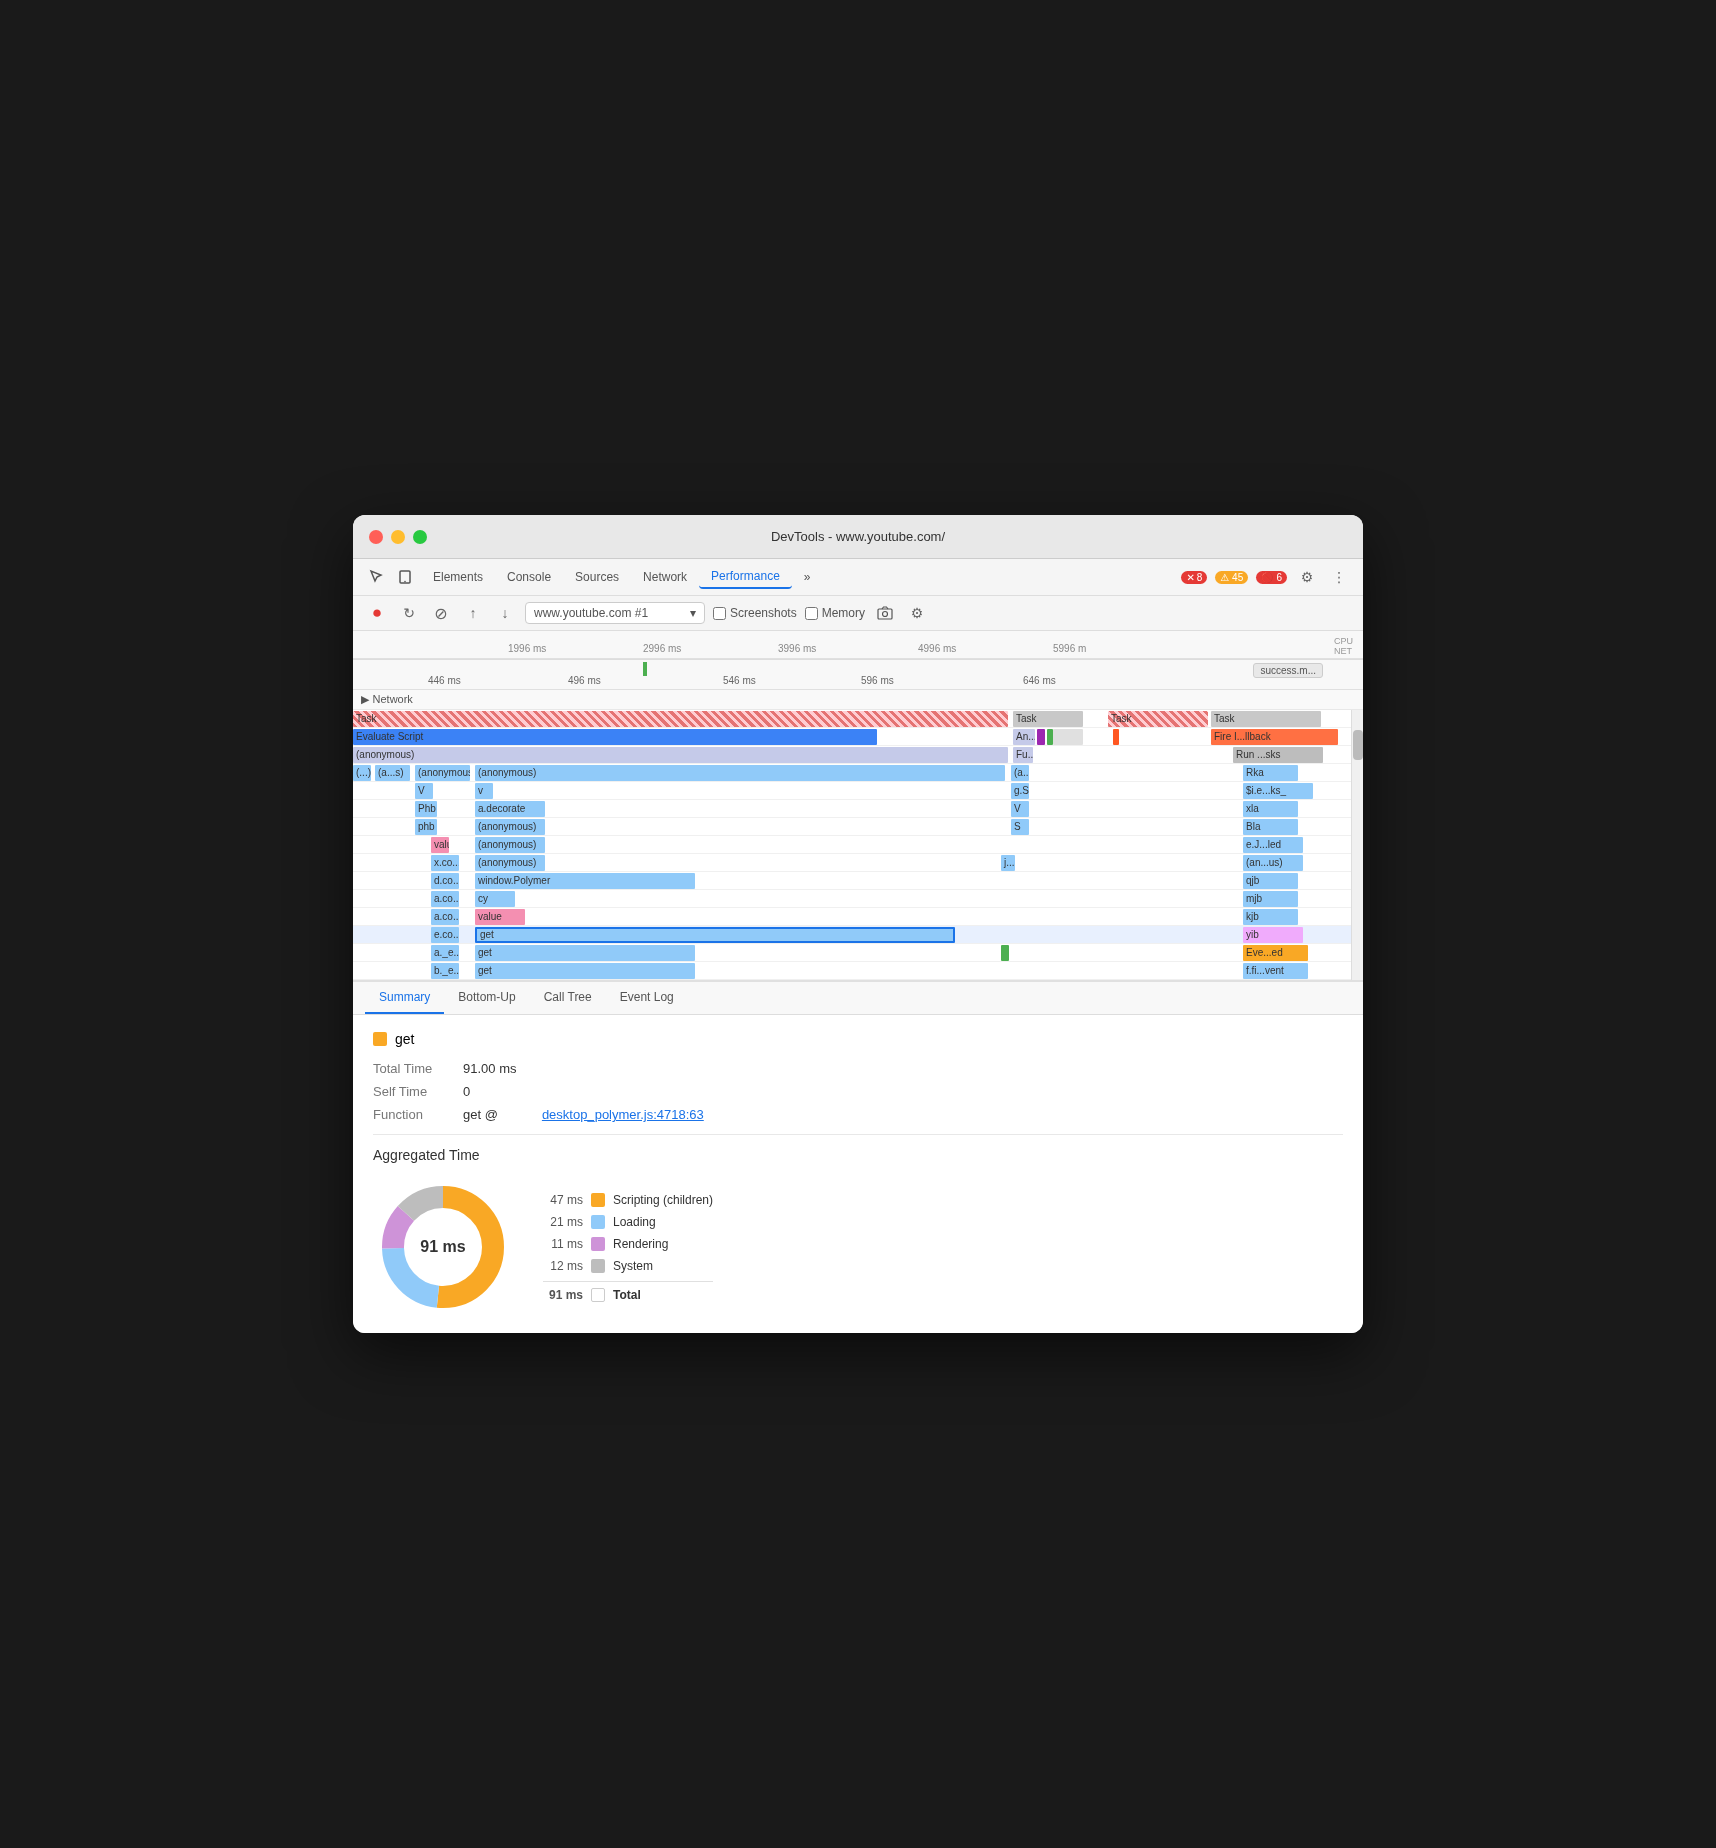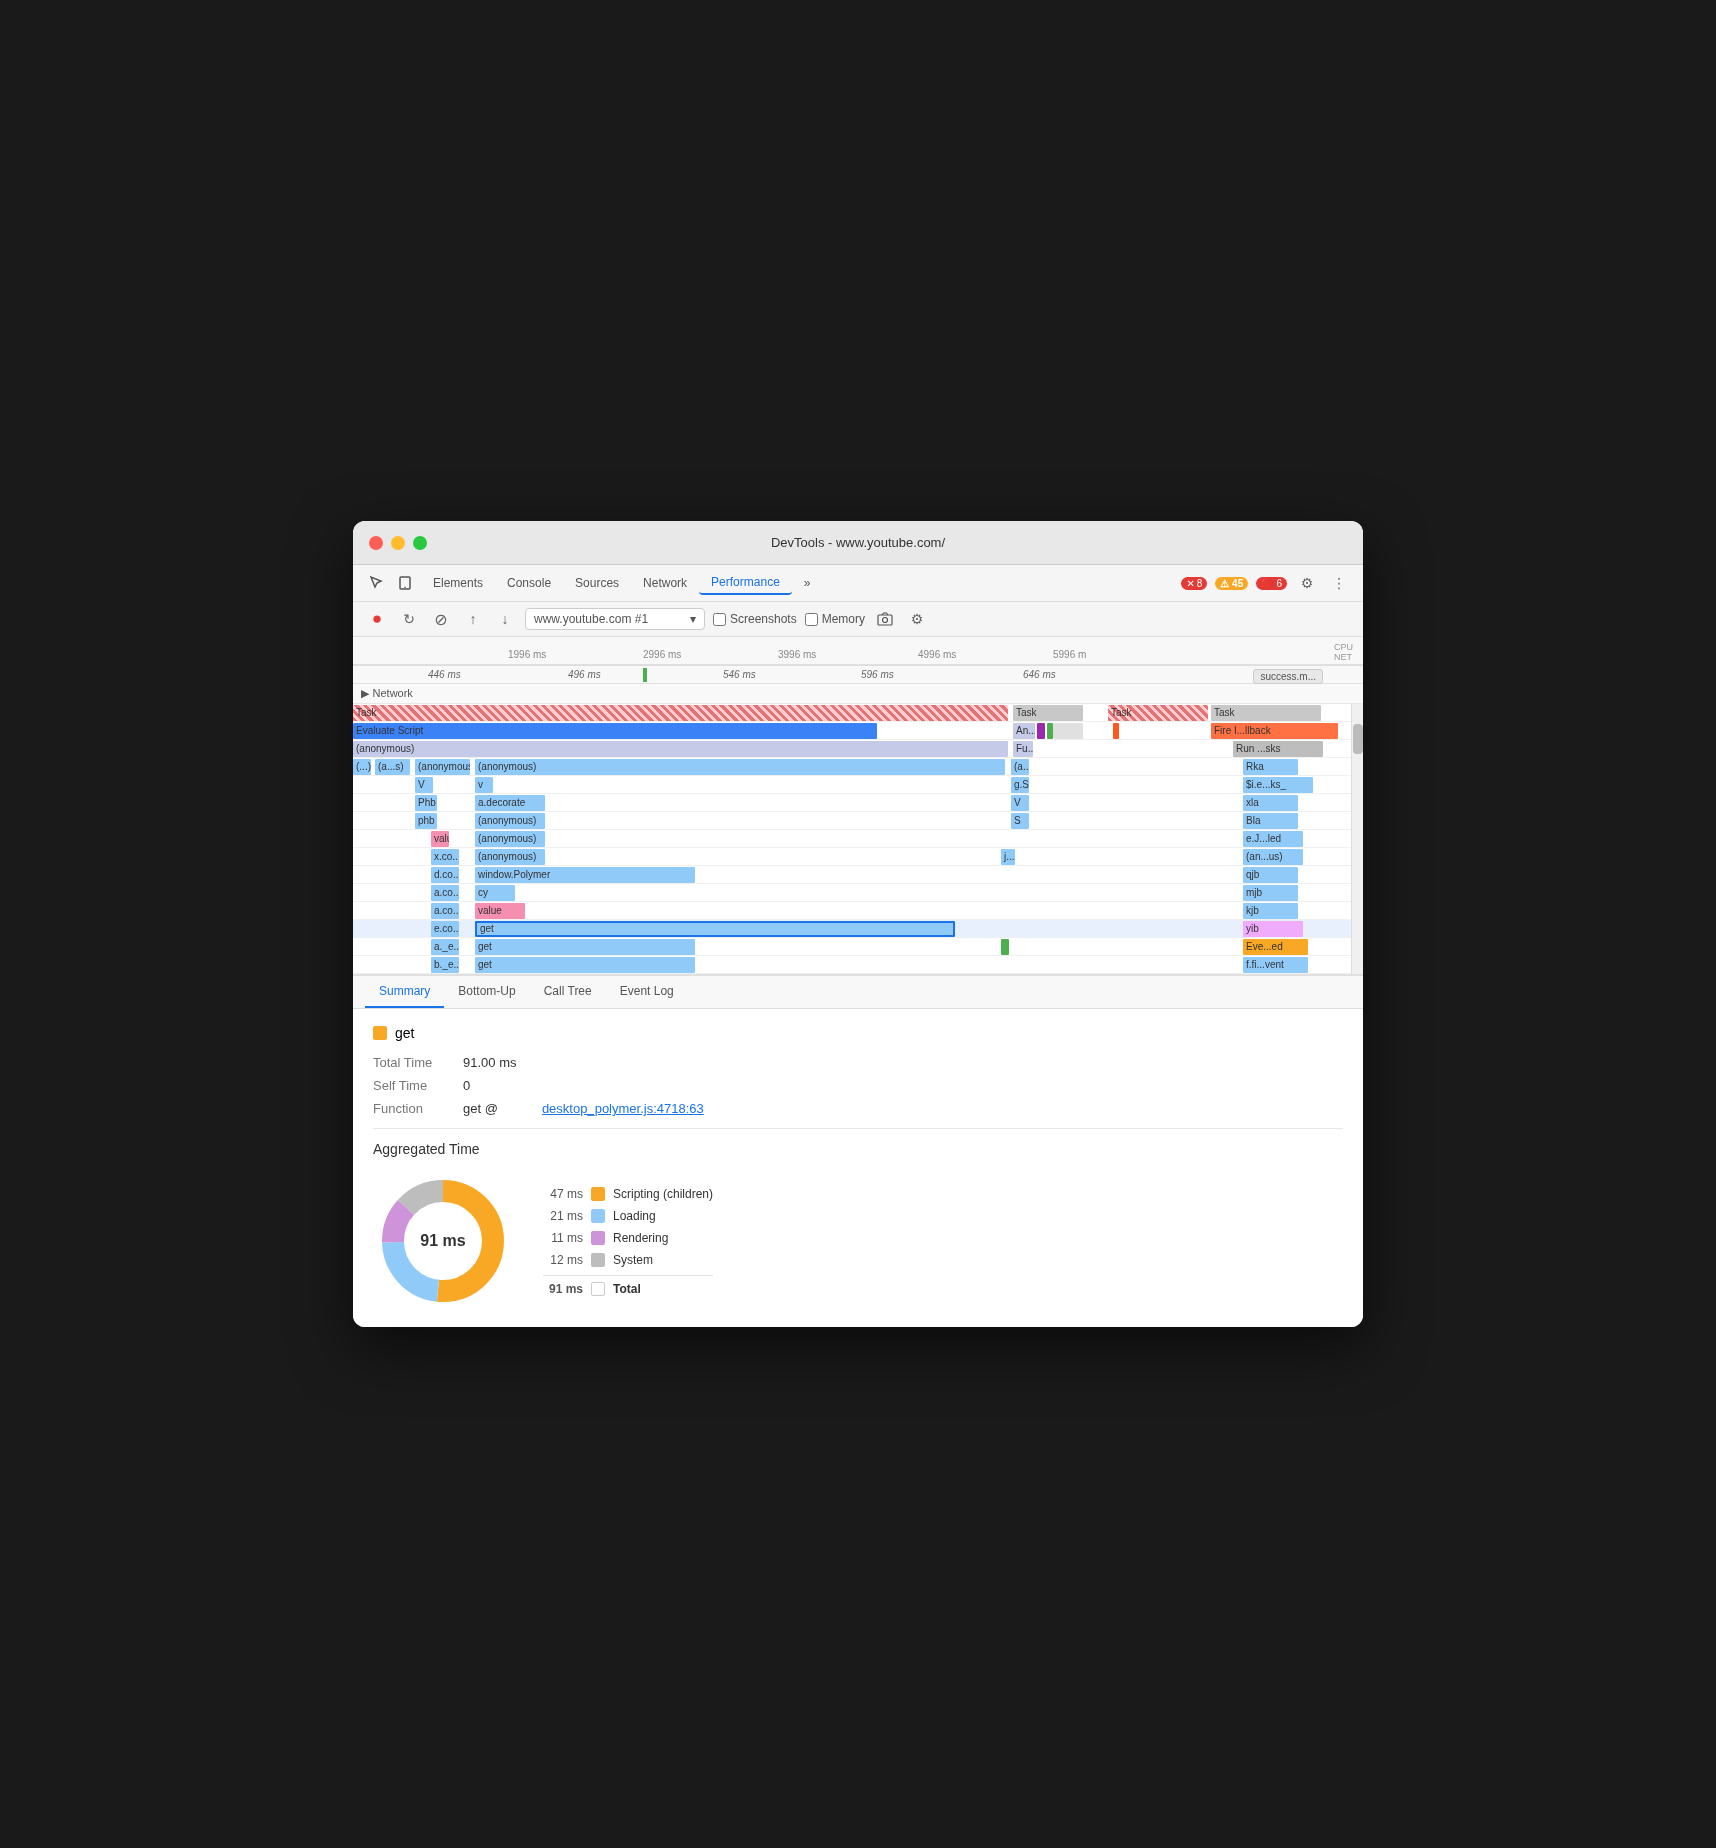--- a/index.html
+++ b/index.html
@@ -95,21 +95,20 @@
       display: flex;
       align-items: center;
       gap: 2px;
     }
     .badge-yellow {
       background: #f9a825;
       color: white;
       font-size: 10px;
       padding: 1px 5px;
       border-radius: 10px;
-      font-weight: bold;
     }
     .badge-red2 {
       background: #e53935;
       color: white;
       font-size: 10px;
       padding: 1px 5px;
       border-radius: 10px;
     }
     
     .toolbar2 {
@@ -171,28 +170,27 @@
     .timeline-mini {
       height: 60px;
       background: linear-gradient(to bottom, #e8f0fe 0%, #f8f8f8 100%);
       position: relative;
       overflow: hidden;
       border-bottom: 1px solid #e0e0e0;
     }
     
     .flame-ruler {
       background: #f8f8f8;
-      height: 18px;
+      height: 30px;
       border-bottom: 1px solid #e0e0e0;
       position: relative;
       font-size: 10px;
       color: #888;
       display: flex;
       align-items: center;
-      font-style: italic;
     }
     .flame-mark {
       position: absolute;
       bottom: 3px;
       font-size: 10px;
       color: #666;
     }
     .flame-row {
       display: flex;
       align-items: center;

